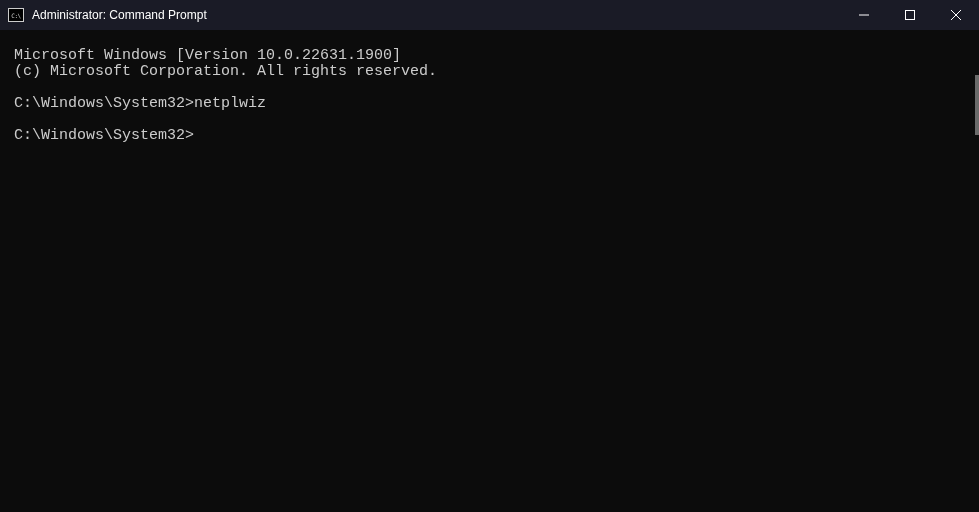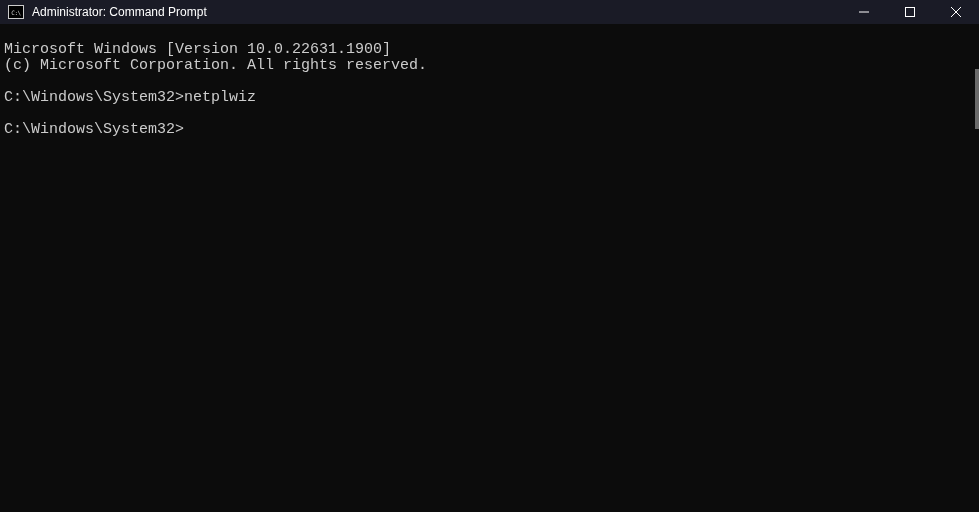--- a/index.html
+++ b/index.html
@@ -8,21 +8,21 @@
       box-sizing: border-box;
     }
     body {
       width: 979px;
       height: 512px;
       background: #0c0c0c;
       font-family: Consolas, "Courier New", monospace;
       overflow: hidden;
     }
     .titlebar {
-      height: 24px;
+      height: 30px;
       background: #1a1b26;
       display: flex;
       align-items: center;
       justify-content: space-between;
       padding-left: 8px;
       color: #ffffff;
       font-family: "Segoe UI", Tahoma, sans-serif;
       font-size: 12px;
     }
     .titlebar-left {
@@ -50,21 +50,21 @@
     .titlebar-btn {
       width: 46px;
       height: 100%;
       display: flex;
       align-items: center;
       justify-content: center;
       color: #ffffff;
       cursor: pointer;
     }
     .terminal {
-      padding: 2px 4px;
+      padding: 2px 14px;
       color: #cccccc;
       font-size: 15px;
       line-height: 16px;
       font-family: Consolas, "Courier New", monospace;
       white-space: pre;
       letter-spacing: 0;
       position: relative;
       height: calc(100% - 30px);
     }
     .scrollbar {

